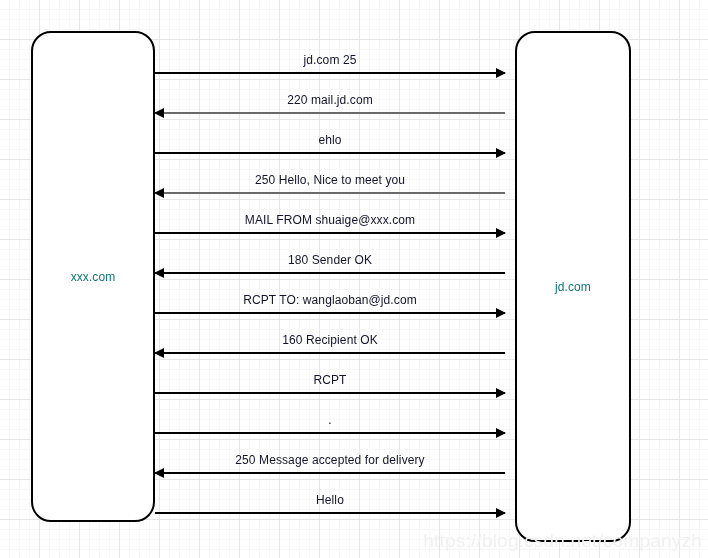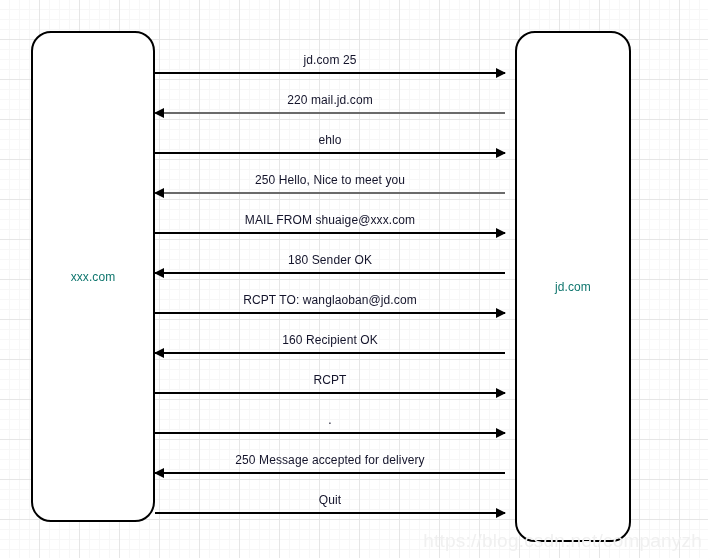--- a/index.html
+++ b/index.html
@@ -184,21 +184,21 @@
         <div class="msg-label">.</div>
         <div class="msg-line"></div>
         <div class="msg-head"></div>
       </div>
       <div class="message left" style="top: 472px;">
         <div class="msg-label">250 Message accepted for delivery</div>
         <div class="msg-line"></div>
         <div class="msg-head"></div>
       </div>
       <div class="message right" style="top: 512px;">
-        <div class="msg-label">Quit</div>
+        <div class="msg-label">Hello</div>
         <div class="msg-line"></div>
         <div class="msg-head"></div>
       </div>
     </div>
 
   <div id="watermark">https://blog.csdn.net/companyzh</div>
 
 </div>
 
 </body></html>

